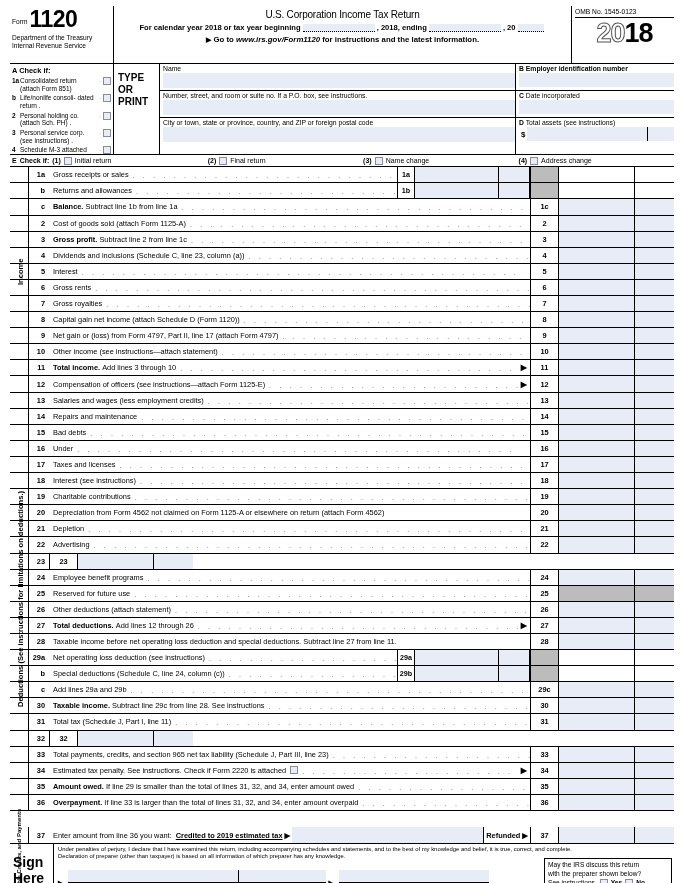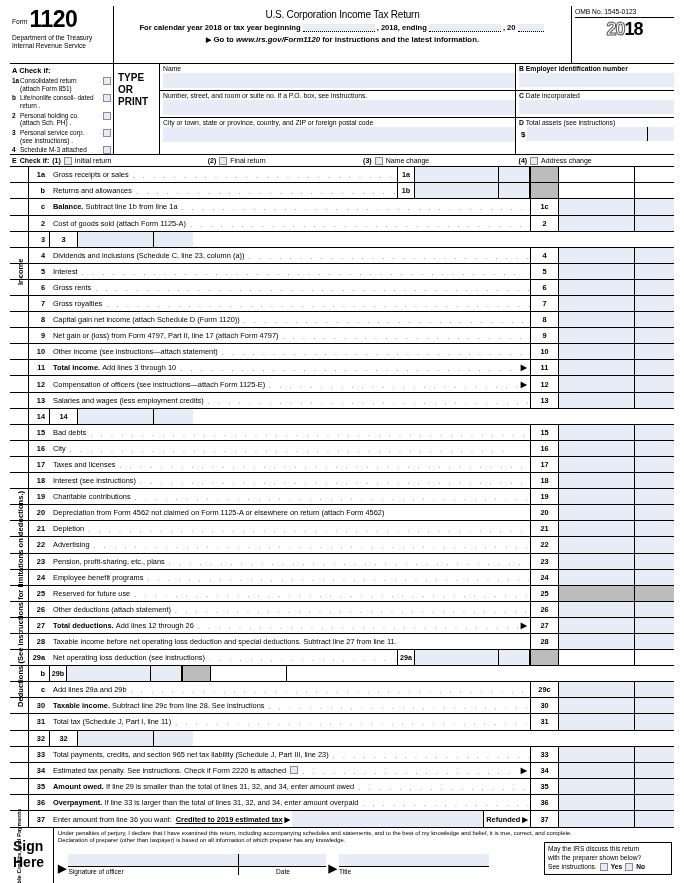--- a/index.html
+++ b/index.html
@@ -39,21 +39,21 @@
   .mast-l .fl { font-size:6.6px; }
   .mast-l .num1120 { font-size:23px; font-weight:bold; letter-spacing:-0.5px; line-height:0.95; display:inline-block; vertical-align:-3px; margin-left:2px;}
   .mast-l .dept { font-size:6.6px; line-height:1.22; margin-top:3px; }
   .mast-c { flex:1 1 auto; border-right:1.4px solid #000; text-align:center; padding-top:3px; }
   .mast-c h1 { margin:0; font-size:10px; font-weight:normal; letter-spacing:-0.2px; }
   .mast-c .yearline { font-size:7.6px; font-weight:bold; margin-top:3px; display:flex; justify-content:center; align-items:flex-end; gap:0; }
   .blank-ul { display:inline-block; border-bottom:1px dotted #000; background:#e8ecf7; height:8px; }
   .mast-c .goto { font-size:7.8px; font-weight:bold; margin-top:3px; }
   .mast-r { width:102px; text-align:left; padding:2px 0 0 3px; }
   .mast-r .omb { font-size:6.7px; border-bottom:0.8px solid #000; padding-bottom:2px; }
-  .yr { font-size:18px; font-weight:bold; letter-spacing:-1px; line-height:1; text-align:center; padding-top:2px;}
+  .yr { font-size:27px; font-weight:bold; letter-spacing:-1px; line-height:1; text-align:center; padding-top:2px;}
   .yr .hollow { color:#fff; -webkit-text-stroke:1px #555; }
 
   
   .entity { display:flex; border-bottom:1.6px solid #000; }
   .ent-A { width:104px; border-right:1.4px solid #000; padding:2px 2px 0 2px; }
   .ent-A .hdr { font-size:7.4px; font-weight:bold; }
   .ent-A .itm { display:flex; align-items:flex-start; margin-top:2px; font-size:6.5px; line-height:1.18; }
   .ent-A .itm .lb { width:8px; font-weight:bold; flex:0 0 auto; }
   .ent-A .itm .tx { flex:1 1 auto; }
   .ent-A .itm .dt { color:#555; font-size:6px; padding:0 2px; }
@@ -76,21 +76,21 @@
 
   
   .erow { display:flex; align-items:center; border-bottom:1.6px solid #000; height:12px; padding-left:2px; font-size:7px; }
   .erow .Elab { font-weight:bold; padding-right:3px; }
   .erow .opt { display:flex; align-items:center; gap:3px; }
   .erow .pn { font-weight:bold; }
 
   
   .lines { border-bottom:1.6px solid #000; }
   .ln { display:flex; align-items:stretch; height:16.1px; border-bottom:0.8px solid #000; }
-  .ln.nb { border-bottom:none; }
+  .ln.nb { border-bottom:none;margin-top:16px; }
   .ln.thick { border-bottom:1.6px solid #000; }
   .sidelab { width:19px; flex:0 0 auto; border-right:1.4px solid #000; }
   .numcol { width:20px; flex:0 0 auto; text-align:right; padding-right:4px; font-weight:bold; font-size:7.4px; display:flex; align-items:center; justify-content:flex-end; }
   .desc { flex:1 1 auto; display:flex; align-items:center; padding-left:4px; font-size:7.4px; overflow:hidden; }
   .desc .t { white-space:nowrap; }
   
   .subnum { width:18px; flex:0 0 auto; border-left:1px solid #000; border-right:1px solid #000; text-align:center; font-weight:bold; font-size:7.2px; display:flex; align-items:center; justify-content:center; }
   .subamt { width:84px; flex:0 0 auto; border-right:1px solid #000; }
   .subcts { width:31px; flex:0 0 auto; border-right:1.3px solid #000; }
   
@@ -319,20 +319,21 @@
             <span class="t">Cost of goods sold (attach Form 1125-A)</span>
             <span class="dots">.   .   .   .   .   .   .   .   .   .   .   .   .   .   .   .   .   .   .   .   .   .   .   .   .   .   .   .   .   .   .   .   .   .   .   .   .   .   .   .   .   .   .</span>
           </div>
           <div class="rnum">2</div>
           <div class="ramt fill"></div>
           <div class="rcts fill"></div>
         </div>
         <div class="ln">
           <div class="sidelab"></div>
           <div class="numcol">3</div>
+          <div class="desc"><span class="t b">Gross profit.</span>&nbsp;<span class="t">Subtract line 2 from line 1c</span><span class="dots">.   .   .   .   .   .   .   .   .   .   .   .   .   .   .   .   .   .   .   .   .   .   .   .   .   .   .   .   .   .   .   .   .   .   .   .   .   .   .   .   .   .   .</span></div>
           <div class="rnum">3</div>
           <div class="ramt fill"></div>
           <div class="rcts fill"></div>
         </div>
         <div class="ln">
           <div class="sidelab"></div>
           <div class="numcol">4</div>
           <div class="desc">
             <span class="t">Dividends and inclusions (Schedule C, line 23, column (a))</span>
             <span class="dots">.   .   .   .   .   .   .   .   .   .   .   .   .   .   .   .   .   .   .   .   .   .   .   .   .   .   .   .   .   .   .   .   .   .   .   .   .   .   .   .   .   .   .</span>
@@ -436,40 +437,44 @@
             <span class="t">Salaries and wages (less employment credits)</span>
             <span class="dots">.   .   .   .   .   .   .   .   .   .   .   .   .   .   .   .   .   .   .   .   .   .   .   .   .   .   .   .   .   .   .   .   .   .   .   .   .   .   .   .   .   .   .</span>
           </div>
           <div class="rnum">13</div>
           <div class="ramt fill"></div>
           <div class="rcts fill"></div>
         </div>
         <div class="ln">
           <div class="sidelab"></div>
           <div class="numcol">14</div>
+          <div class="desc">
+            <span class="t">Repairs and maintenance</span>
+            <span class="dots">.   .   .   .   .   .   .   .   .   .   .   .   .   .   .   .   .   .   .   .   .   .   .   .   .   .   .   .   .   .   .   .   .   .   .   .   .   .   .   .   .   .   .</span>
+          </div>
           <div class="rnum">14</div>
           <div class="ramt fill"></div>
           <div class="rcts fill"></div>
         </div>
         <div class="ln">
           <div class="sidelab"></div>
           <div class="numcol">15</div>
           <div class="desc">
             <span class="t">Bad debts</span>
             <span class="dots">.   .   .   .   .   .   .   .   .   .   .   .   .   .   .   .   .   .   .   .   .   .   .   .   .   .   .   .   .   .   .   .   .   .   .   .   .   .   .   .   .   .   .</span>
           </div>
           <div class="rnum">15</div>
           <div class="ramt fill"></div>
           <div class="rcts fill"></div>
         </div>
         <div class="ln">
           <div class="sidelab"></div>
           <div class="numcol">16</div>
           <div class="desc">
-            <span class="t">City</span>
+            <span class="t">Under</span>
             <span class="dots">.   .   .   .   .   .   .   .   .   .   .   .   .   .   .   .   .   .   .   .   .   .   .   .   .   .   .   .   .   .   .   .   .   .   .   .   .   .   .   .   .   .   .</span>
           </div>
           <div class="rnum">16</div>
           <div class="ramt fill"></div>
           <div class="rcts fill"></div>
         </div>
         <div class="ln">
           <div class="sidelab"></div>
           <div class="numcol">17</div>
           <div class="desc">
@@ -531,24 +536,20 @@
             <span class="t">Advertising</span>
             <span class="dots">.   .   .   .   .   .   .   .   .   .   .   .   .   .   .   .   .   .   .   .   .   .   .   .   .   .   .   .   .   .   .   .   .   .   .   .   .   .   .   .   .   .   .</span>
           </div>
           <div class="rnum">22</div>
           <div class="ramt fill"></div>
           <div class="rcts fill"></div>
         </div>
         <div class="ln">
           <div class="sidelab"></div>
           <div class="numcol">23</div>
-          <div class="desc">
-            <span class="t">Pension, profit-sharing, etc., plans</span>
-            <span class="dots">.   .   .   .   .   .   .   .   .   .   .   .   .   .   .   .   .   .   .   .   .   .   .   .   .   .   .   .   .   .   .   .   .   .   .   .   .   .   .   .   .   .   .</span>
-          </div>
           <div class="rnum">23</div>
           <div class="ramt fill"></div>
           <div class="rcts fill"></div>
         </div>
         <div class="ln">
           <div class="sidelab"></div>
           <div class="numcol">24</div>
           <div class="desc">
             <span class="t">Employee benefit programs</span>
             <span class="dots">.   .   .   .   .   .   .   .   .   .   .   .   .   .   .   .   .   .   .   .   .   .   .   .   .   .   .   .   .   .   .   .   .   .   .   .   .   .   .   .   .   .   .</span>
@@ -608,20 +609,24 @@
           <div class="subnum">29a</div>
           <div class="subamt fill"></div>
           <div class="subcts fill"></div>
           <div class="rnum gray"></div>
           <div class="ramt"></div>
           <div class="rcts"></div>
         </div>
         <div class="ln">
           <div class="sidelab"></div>
           <div class="numcol">b</div>
+          <div class="desc">
+            <span class="t">Special deductions (Schedule C, line 24, column (c))</span>
+            <span class="dots">.   .   .   .   .   .   .   .   .   .   .   .   .   .   .   .   .   .   .   .   .   .   .   .   .   .   .   .   .   .   .   .   .   .   .   .   .   .   .   .   .   .   .</span>
+          </div>
           <div class="subnum">29b</div>
           <div class="subamt fill"></div>
           <div class="subcts fill"></div>
           <div class="rnum gray"></div>
           <div class="ramt"></div>
           <div class="rcts"></div>
         </div>
         <div class="ln thick">
           <div class="sidelab"></div>
           <div class="numcol">c</div>

